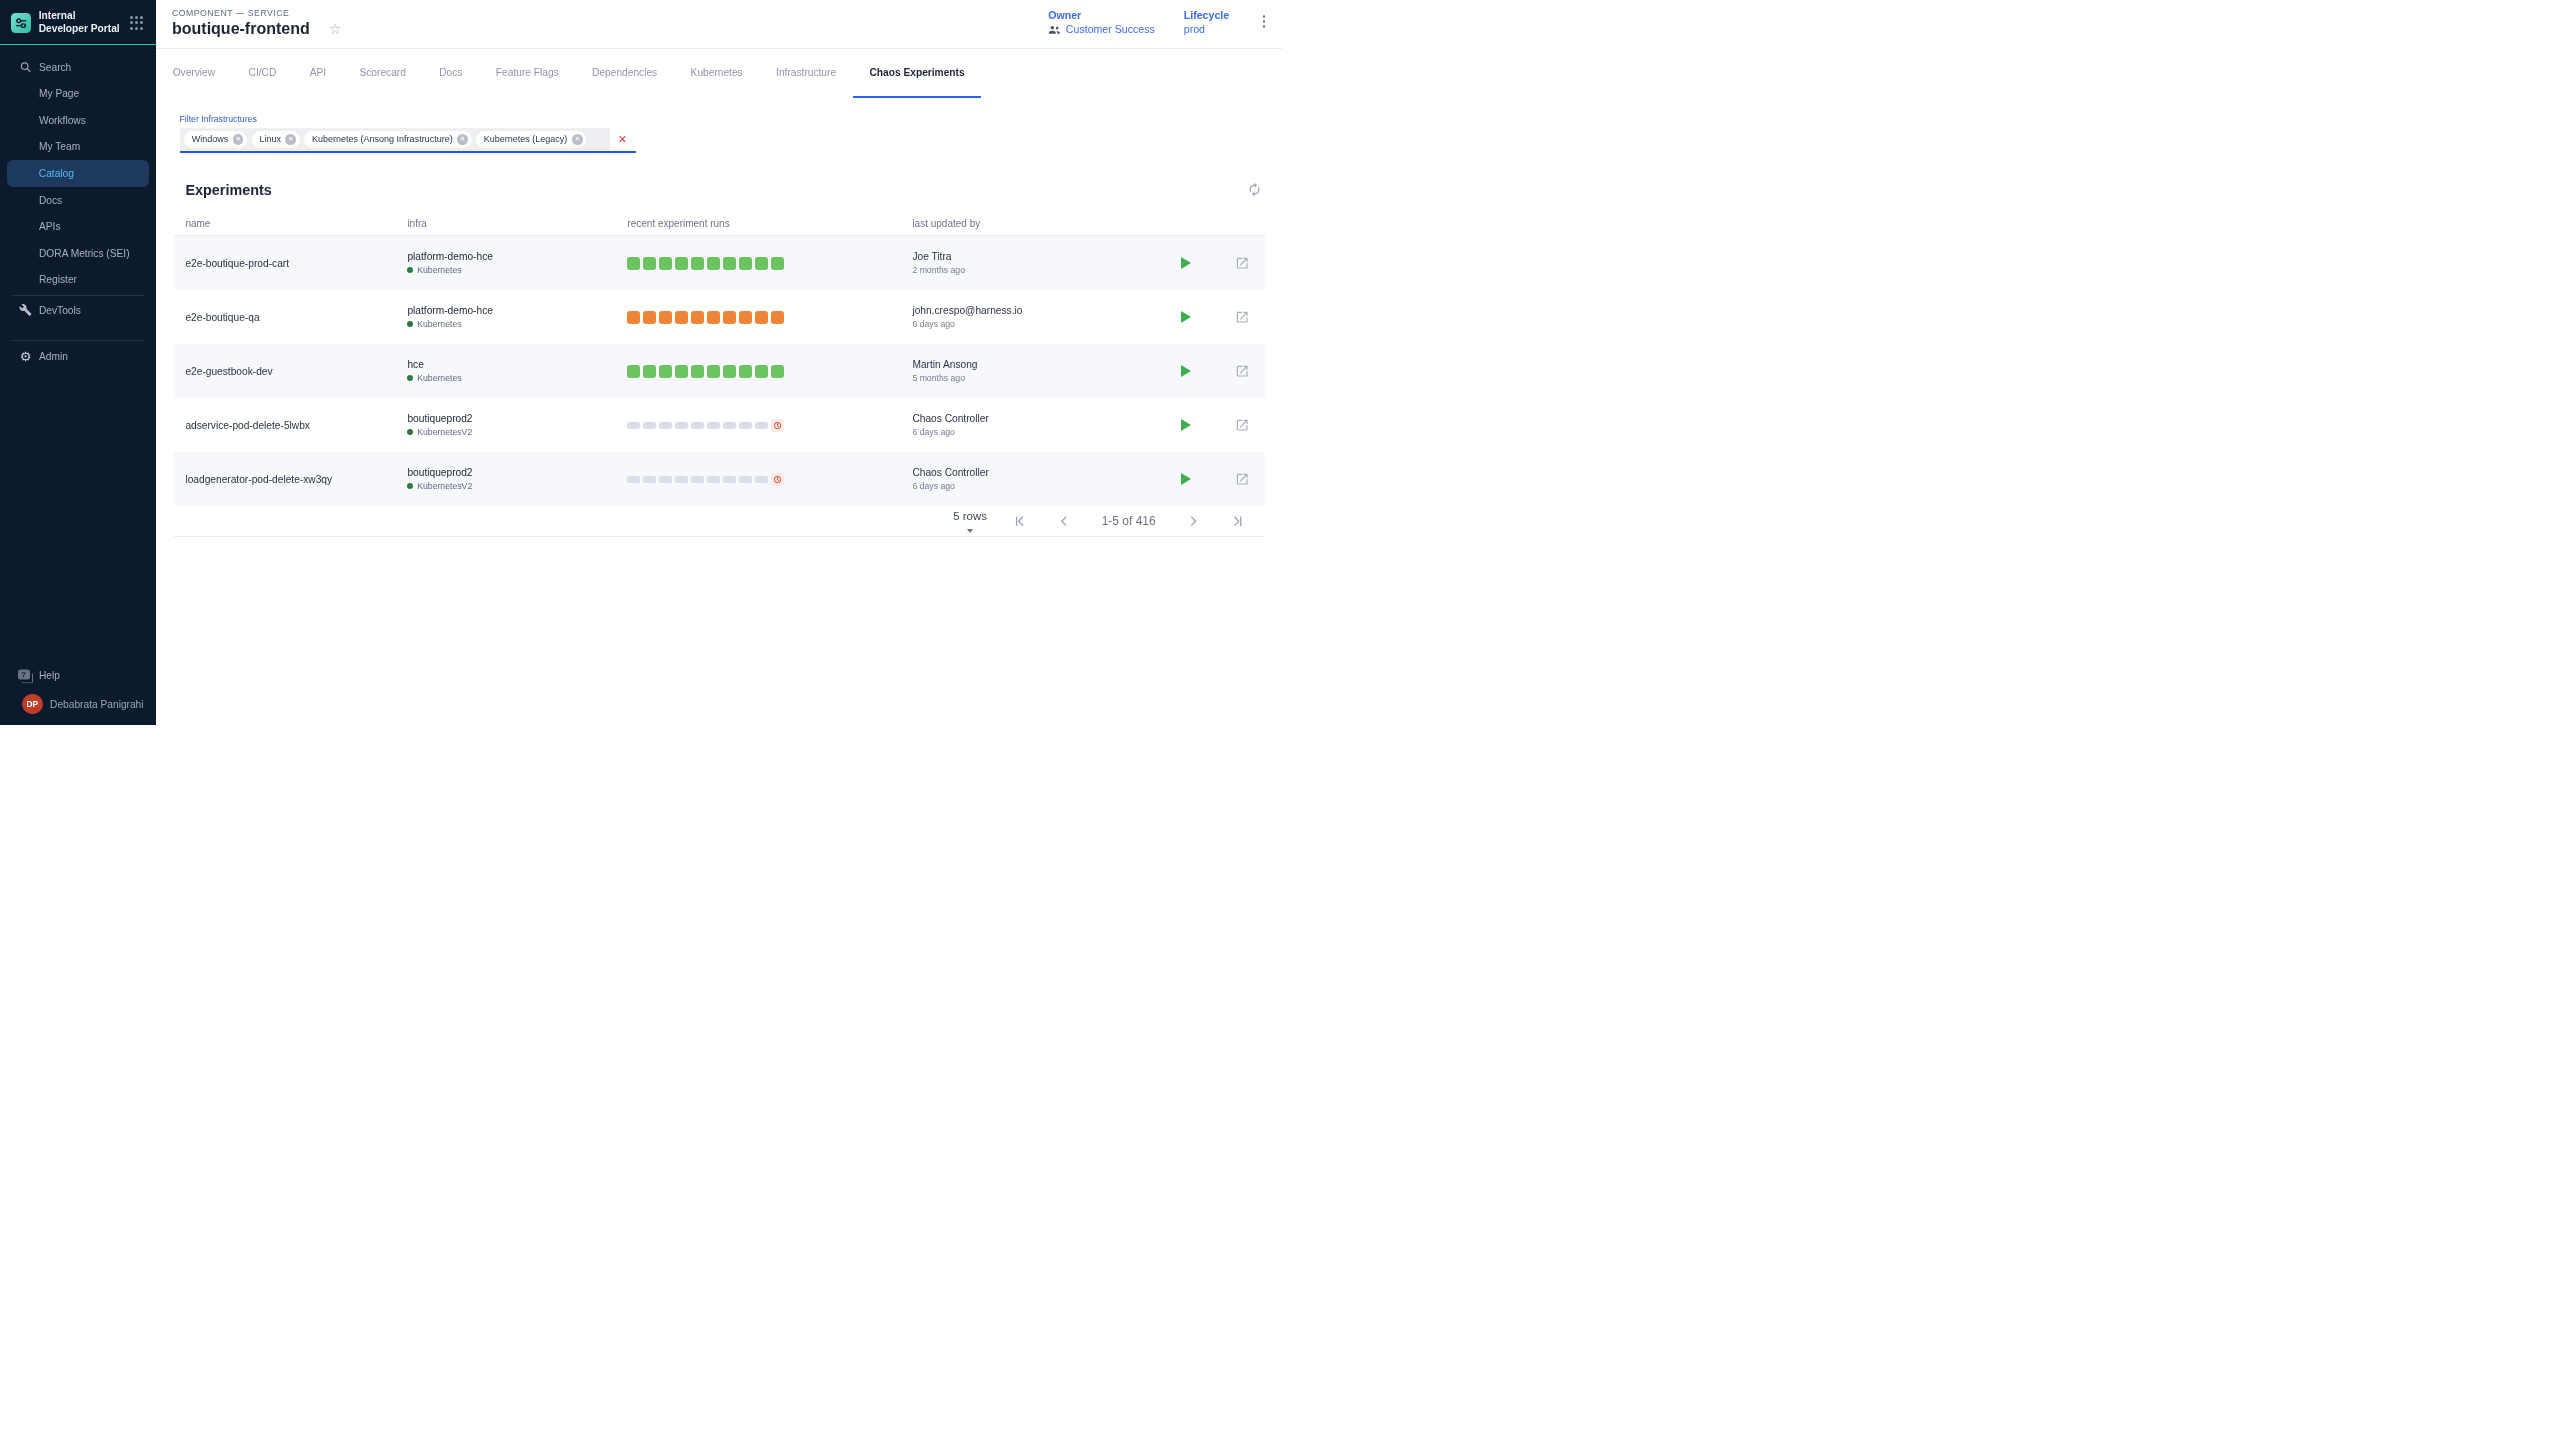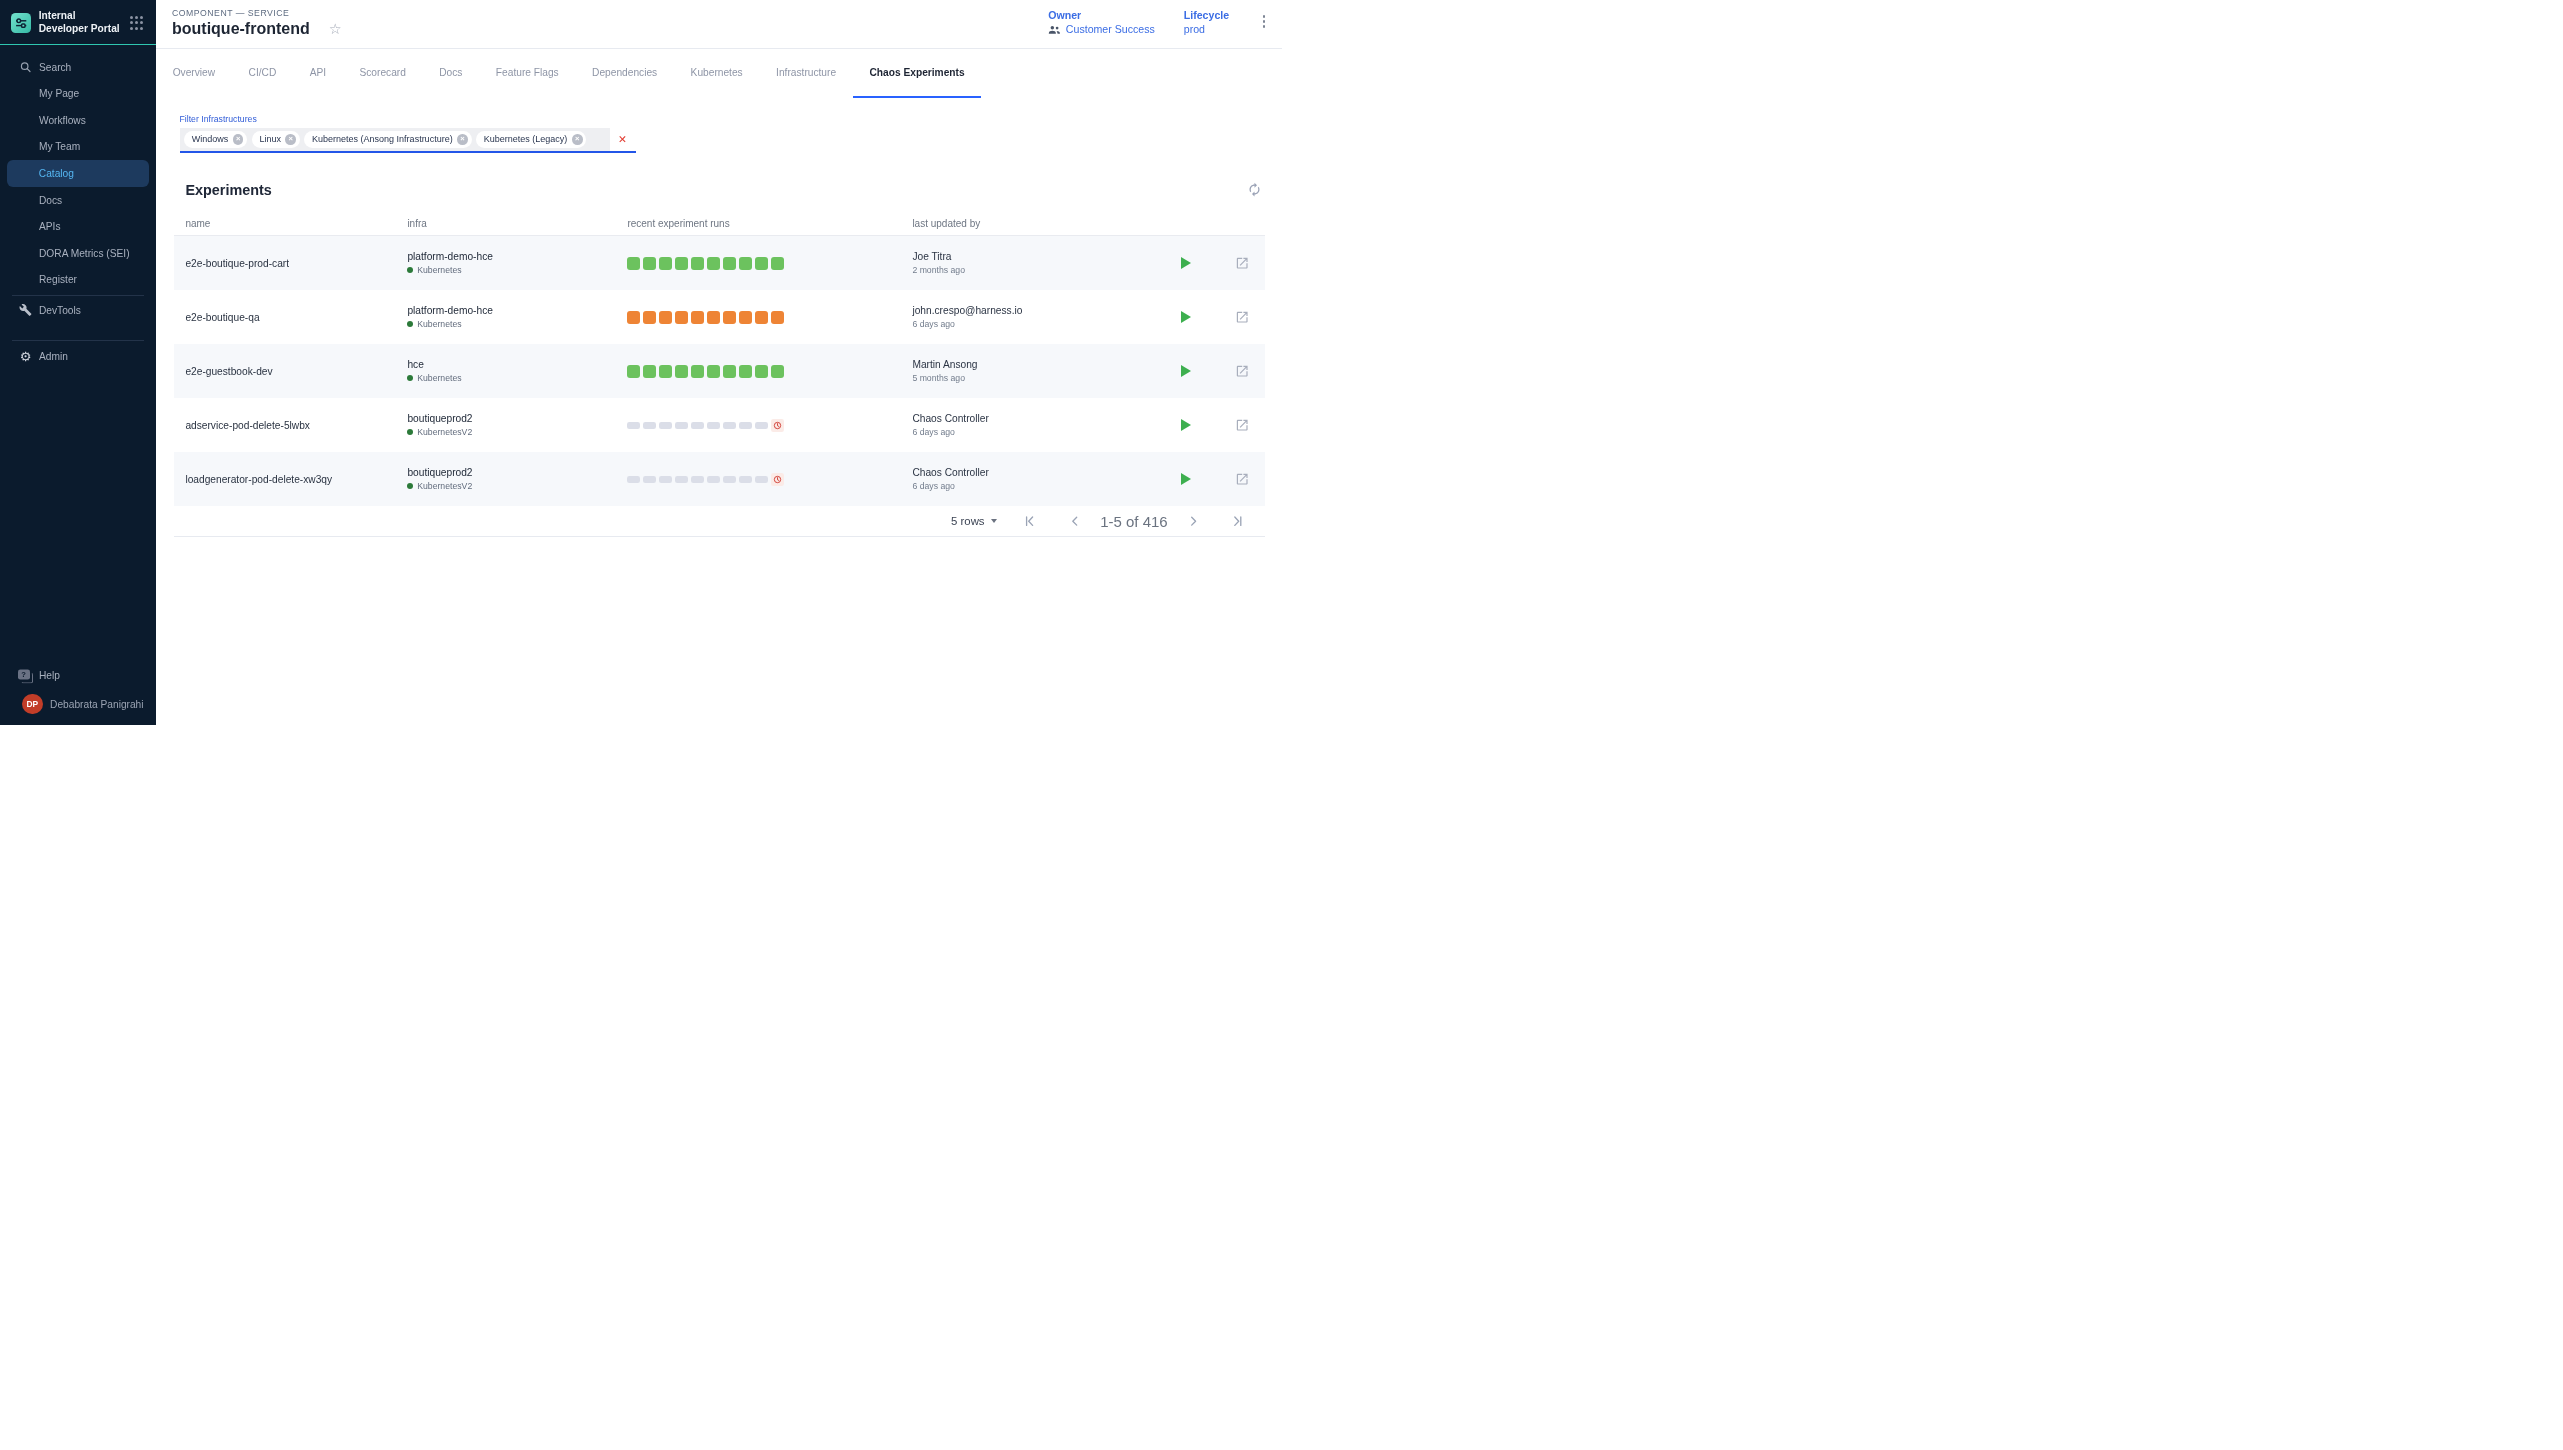--- a/index.html
+++ b/index.html
@@ -87,26 +87,26 @@
   .sq.pending{width:13px;height:7.6px;border-radius:2.3px;background:#dbdee8;}
   .clock-box{width:13px;height:13px;border-radius:2.3px;background:#fbebe7;display:flex;align-items:center;justify-content:center;}
   .clock-box svg{width:9px;height:9px;display:block;}
   .upd-name{font-size:10.2px;color:#2b3444;}
   .upd-time{margin-top:3px;font-size:8.7px;color:#737d8d;}
   .actions{display:flex;align-items:center;gap:44px;padding-left:9px;}
   .play{width:0;height:0;border-top:6.8px solid transparent;border-bottom:6.8px solid transparent;border-left:10.6px solid #3daf4f;cursor:pointer;}
   .open-ic{width:14.4px;height:14.4px;color:#a8aebc;cursor:pointer;}
 
   .pager{height:30px;display:flex;align-items:center;justify-content:flex-end;gap:0;padding-right:20px;border-bottom:0.8px solid #e7eaf0;}
-  .rows-btn{display:flex;align-items:center;gap:6.8px;color:#3c4454;font-size:11.4px;cursor:pointer;}
+  .rows-btn{display:flex;align-items:center;gap:6.8px;color:#3c4454;font-size:11.4px;cursor:pointer;flex-direction:column;}
   .caret{width:0;height:0;border-left:3.8px solid transparent;border-right:3.8px solid transparent;border-top:4.6px solid #6b7280;}
   .pg-ic{width:14.4px;height:14.4px;color:#9aa3b5;cursor:pointer;}
   .pg-gap-l{margin-left:26px;}
   .pg-gap-m{margin-left:30px;}
-  .range{margin:0 18px;font-size:15px;color:#6b7380;text-align:center;}
+  .range{margin:0 30px;font-size:12px;color:#6b7380;text-align:center;}
 </style>
 </head>
 <body>
 
 <div class="app">
 
   <aside class="sidebar">
     <div class="logo-row">
       <div class="logo-mark">
         <svg viewBox="0 0 24 24">

